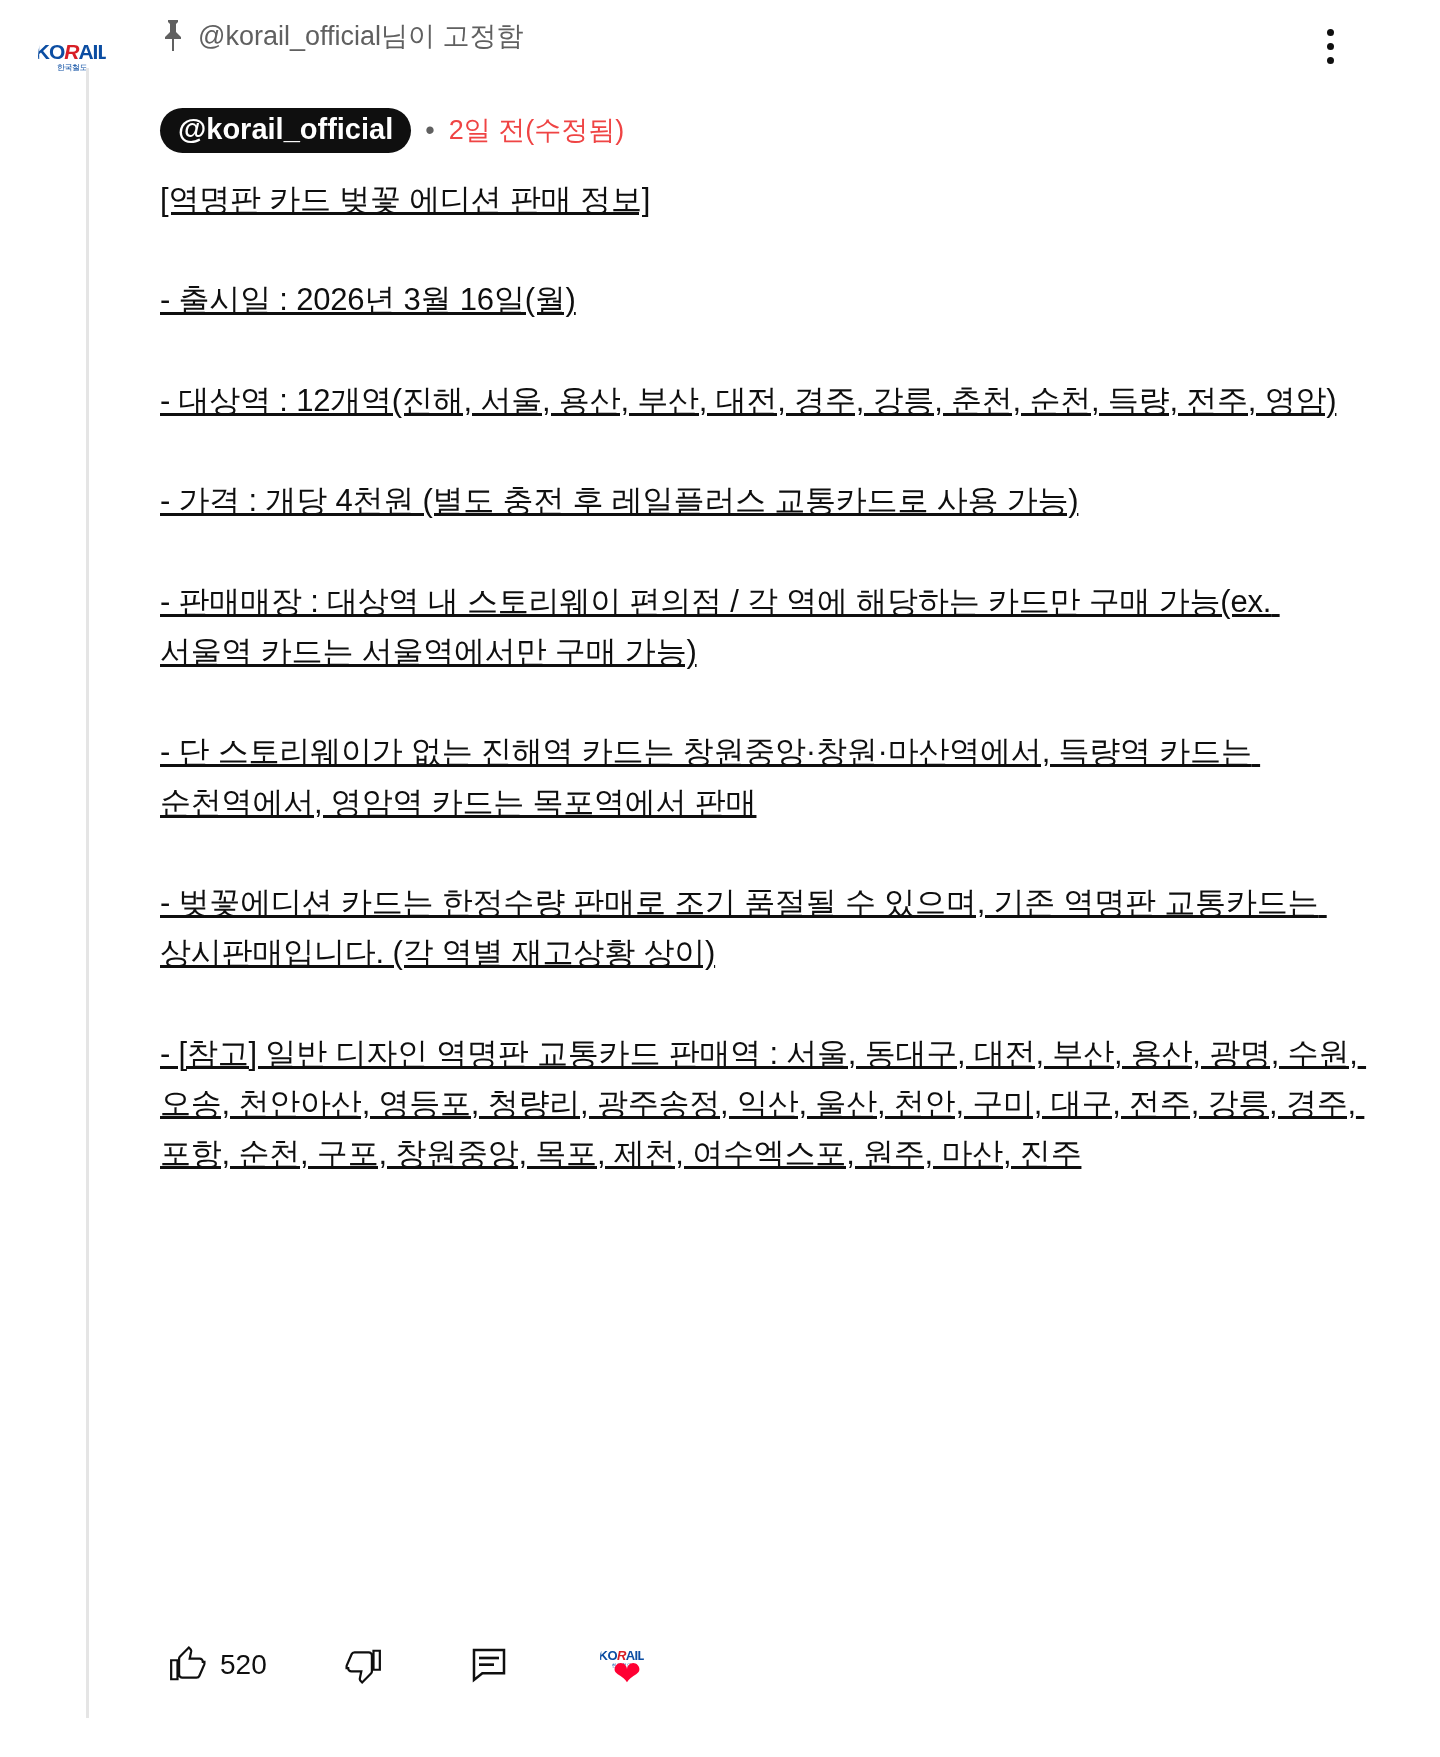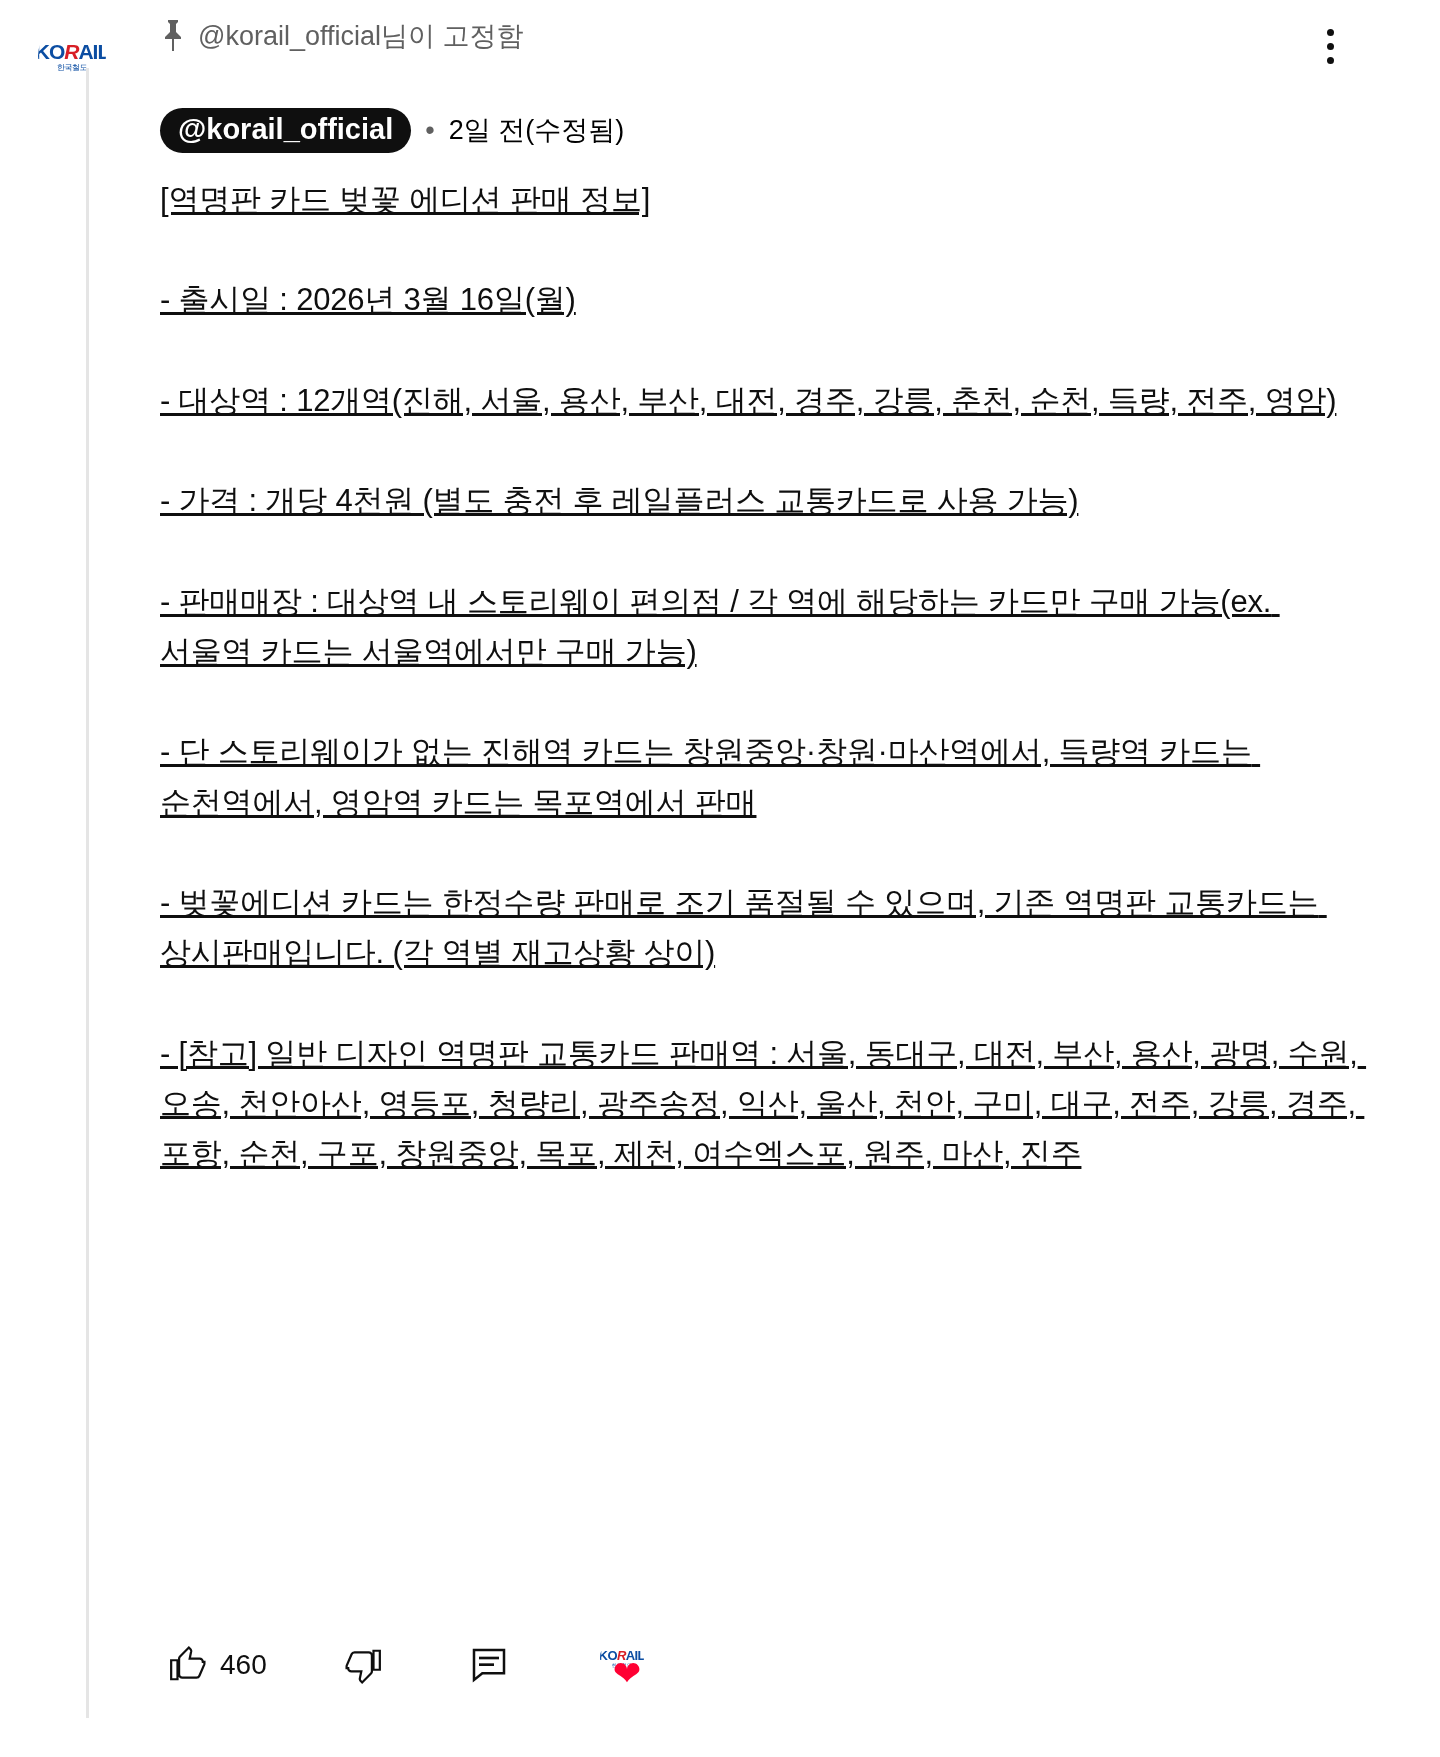--- a/index.html
+++ b/index.html
@@ -135,21 +135,21 @@
     font-weight: bold;
     line-height: 1;
     white-space: nowrap;
   }
   .meta-sep {
     color: #606060;
     font-size: 27px;
     line-height: 1;
   }
   .timestamp {
-    color: #000000;
+    color: #ef4444;
     font-size: 27px;
     line-height: 1;
     white-space: nowrap;
   }
 
   .comment-text {
     font-size: 31px;
     line-height: 1.62;
     color: #0f0f0f;
     white-space: pre-wrap;
@@ -277,21 +277,21 @@
   </div>
 
   <div class="actions">
 
     <div class="action">
       <span>
         <svg width="38" height="38" viewBox="0 0 24 24">
           <path d="M2 21h4V9H2v12zM22 10c0-1.1-.9-2-2-2h-6.31l.95-4.57.03-.32c0-.41-.17-.79-.44-1.06L13.17 1 7.59 6.59C7.22 6.95 7 7.45 7 8v10c0 1.1.9 2 2 2h9c.83 0 1.54-.5 1.84-1.22l3.02-7.05c.09-.23.14-.47.14-.73v-1z" fill="none" stroke="#0f0f0f" stroke-width="1.4"></path>
         </svg>
       </span>
-      <span class="like-count">460</span>
+      <span class="like-count">520</span>
     </div>
 
     <div class="action" style="margin-right:86px;">
       <span>
         <svg width="38" height="38" viewBox="0 0 24 24">
           <g transform="rotate(180 12 12)">
             <path d="M2 21h4V9H2v12zM22 10c0-1.1-.9-2-2-2h-6.31l.95-4.57.03-.32c0-.41-.17-.79-.44-1.06L13.17 1 7.59 6.59C7.22 6.95 7 7.45 7 8v10c0 1.1.9 2 2 2h9c.83 0 1.54-.5 1.84-1.22l3.02-7.05c.09-.23.14-.47.14-.73v-1z" fill="none" stroke="#0f0f0f" stroke-width="1.4"></path>
           </g>
         </svg>
       </span>

